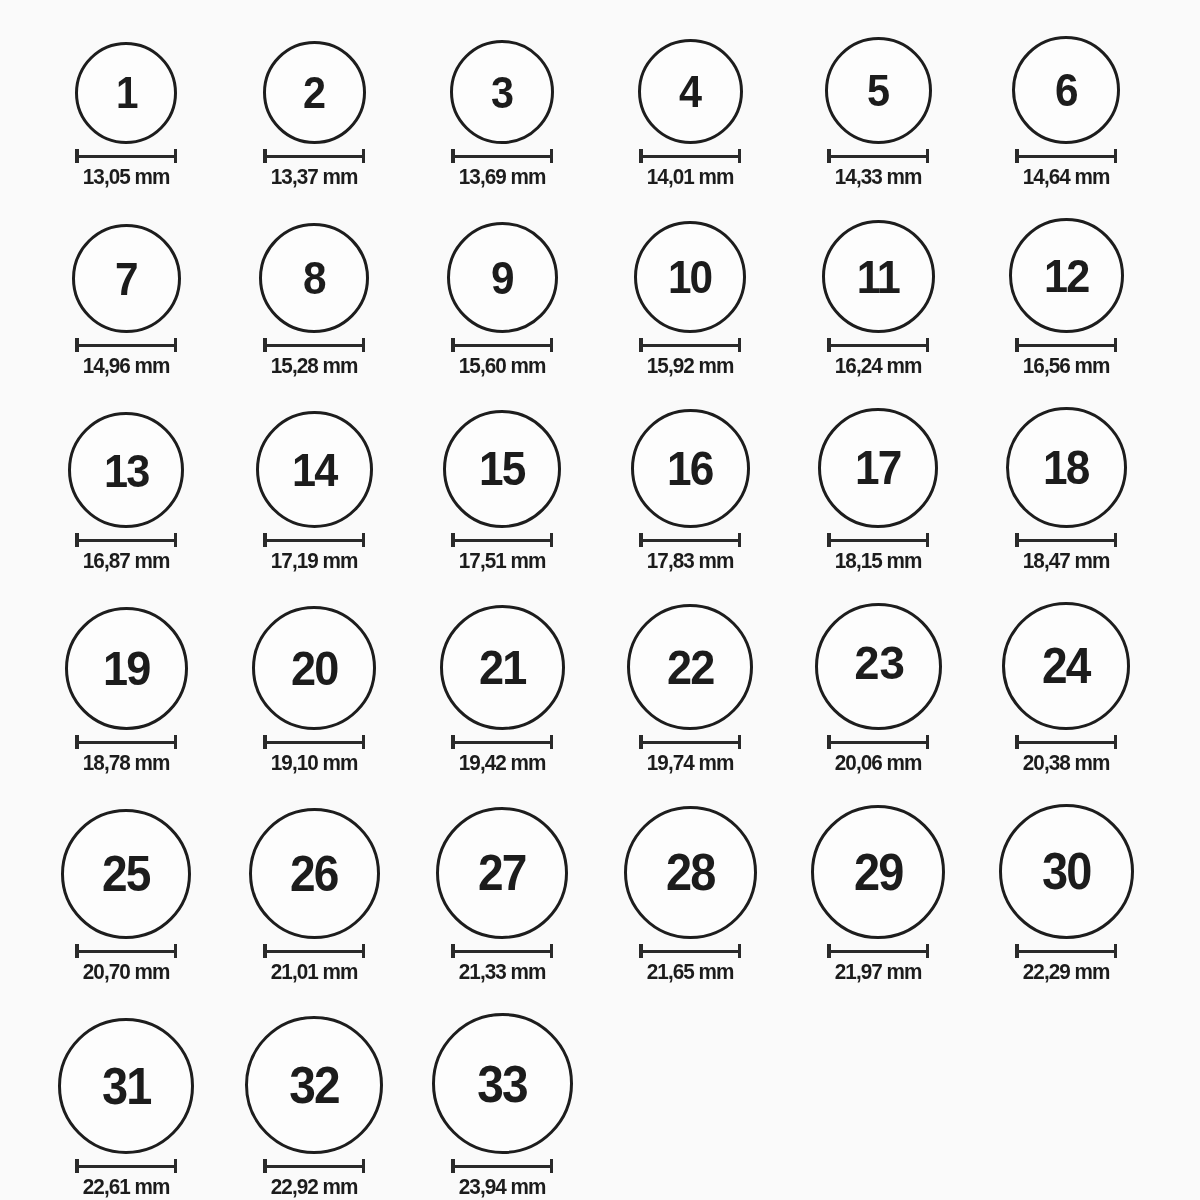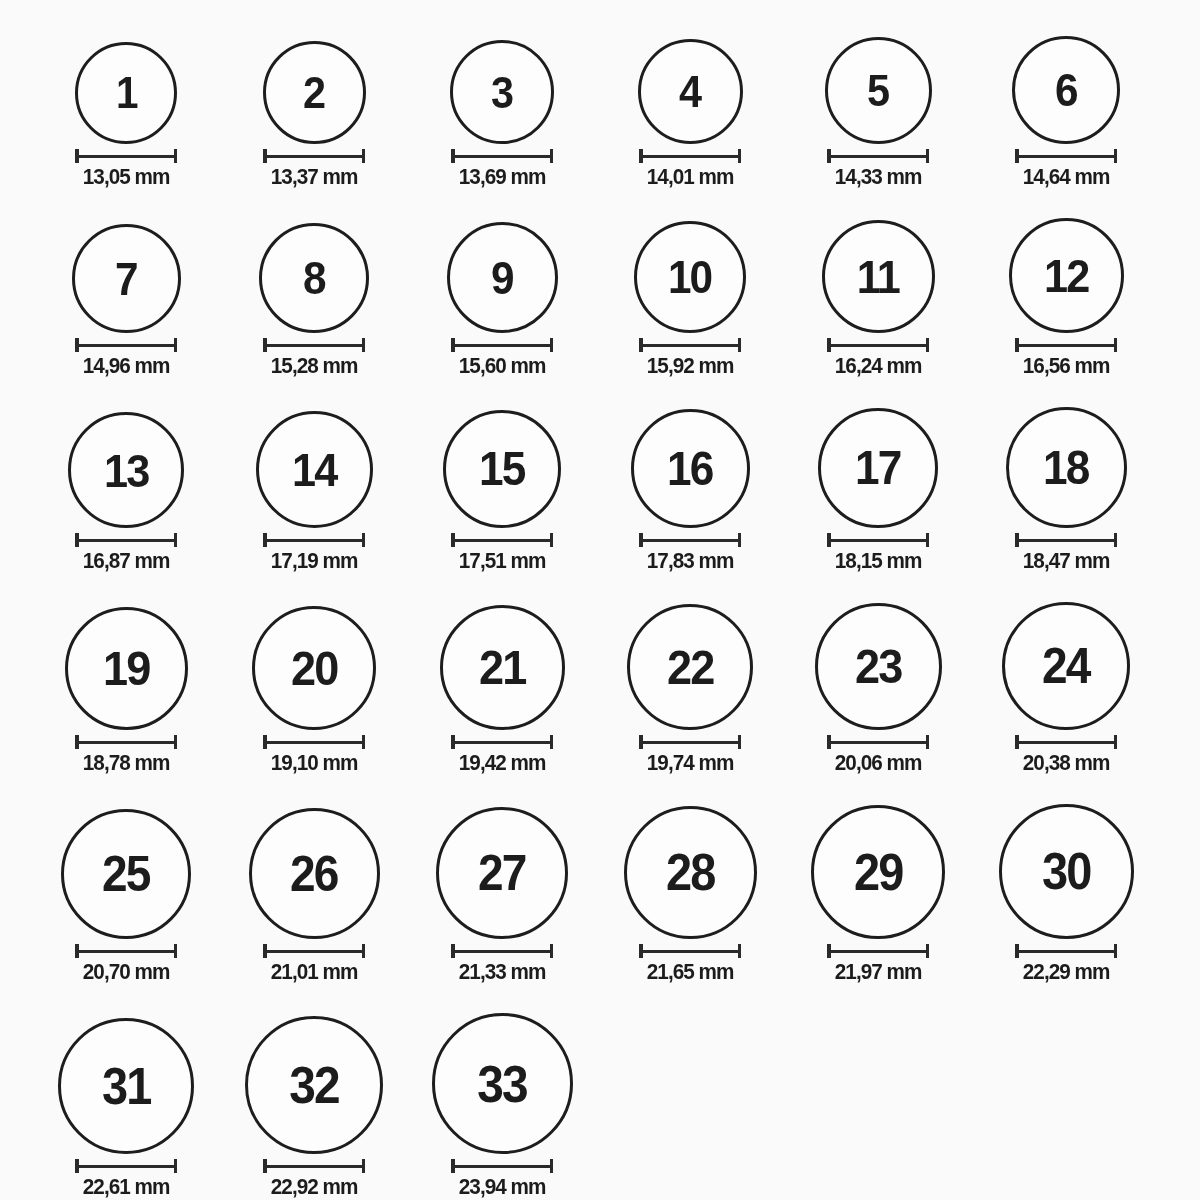--- a/index.html
+++ b/index.html
@@ -354,21 +354,21 @@
     </div>
     <div class="measure">
       <span class="tick left"></span>
       <span class="bar"></span>
       <span class="tick right"></span>
     </div>
     <div class="label">19,74 mm</div>
   </div>
 
   <div class="cell">
-    <div class="circle" style="width: 127px; height: 127px;">
+    <div class="circle" style="width: 127px; height: 127px; font-family: Liberation Mono, monospace;">
       <span class="num" style="font-size: 49px;">23</span>
     </div>
     <div class="measure">
       <span class="tick left"></span>
       <span class="bar"></span>
       <span class="tick right"></span>
     </div>
     <div class="label">20,06 mm</div>
   </div>
 

